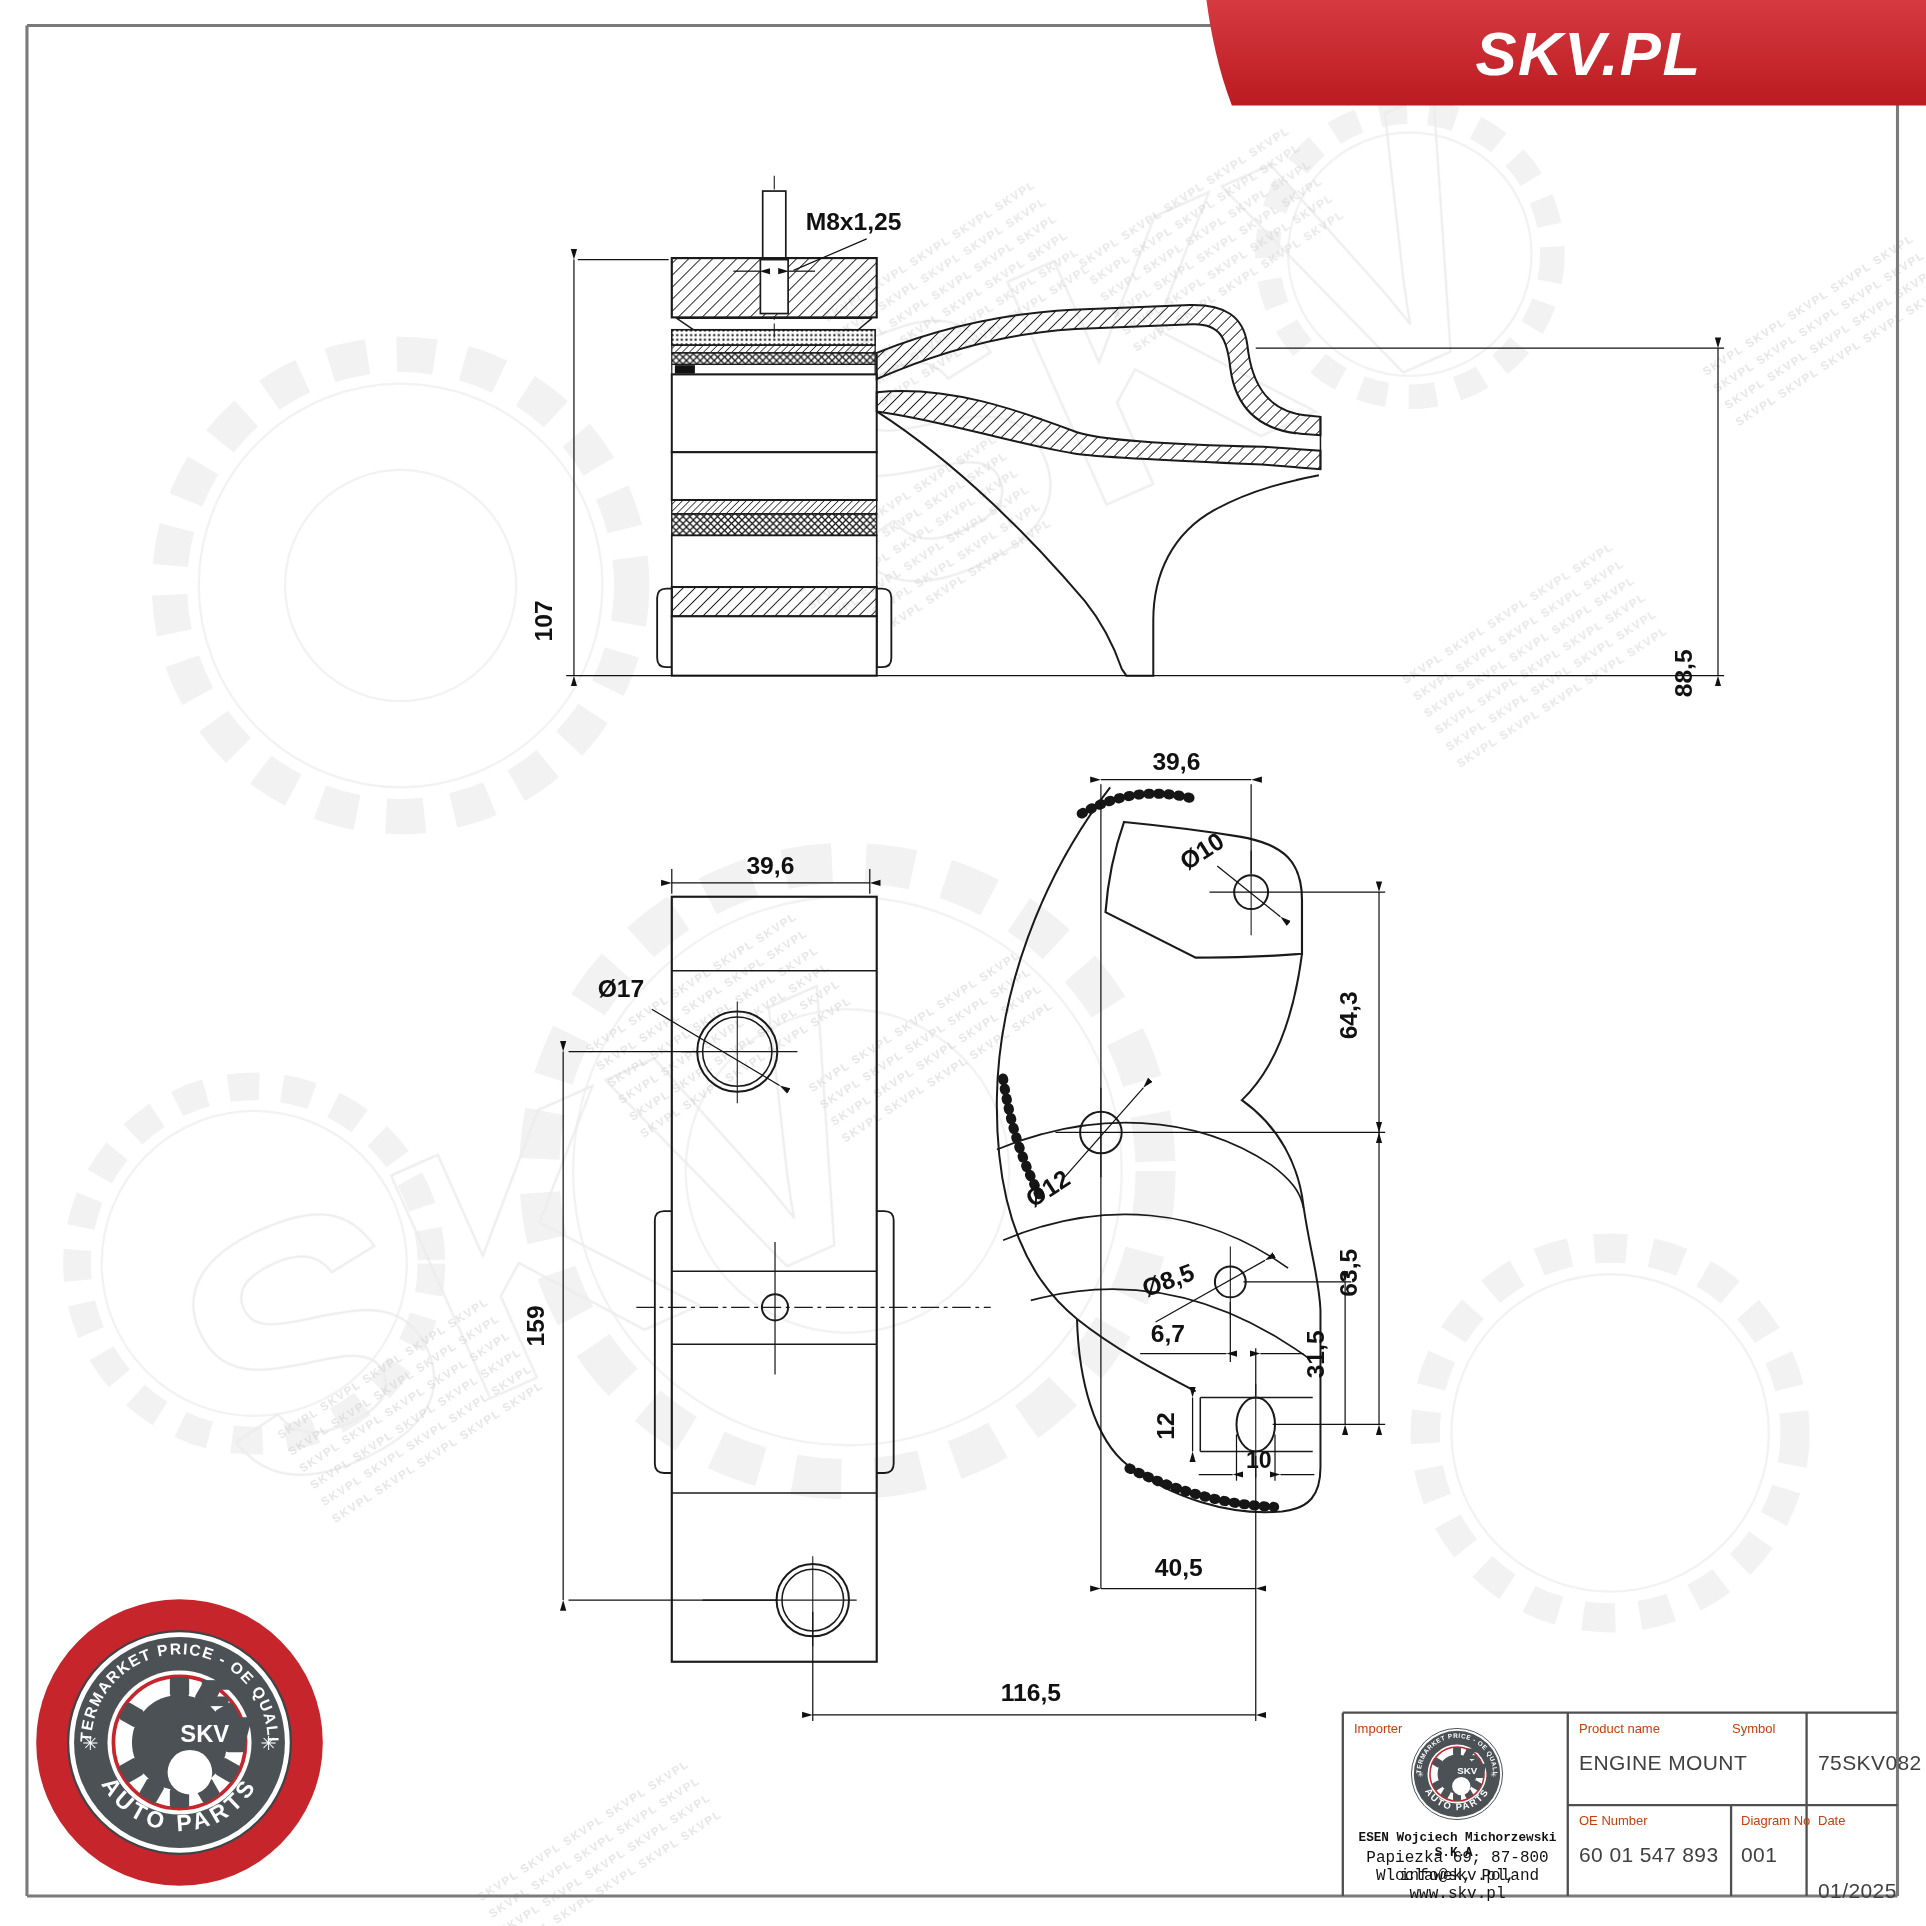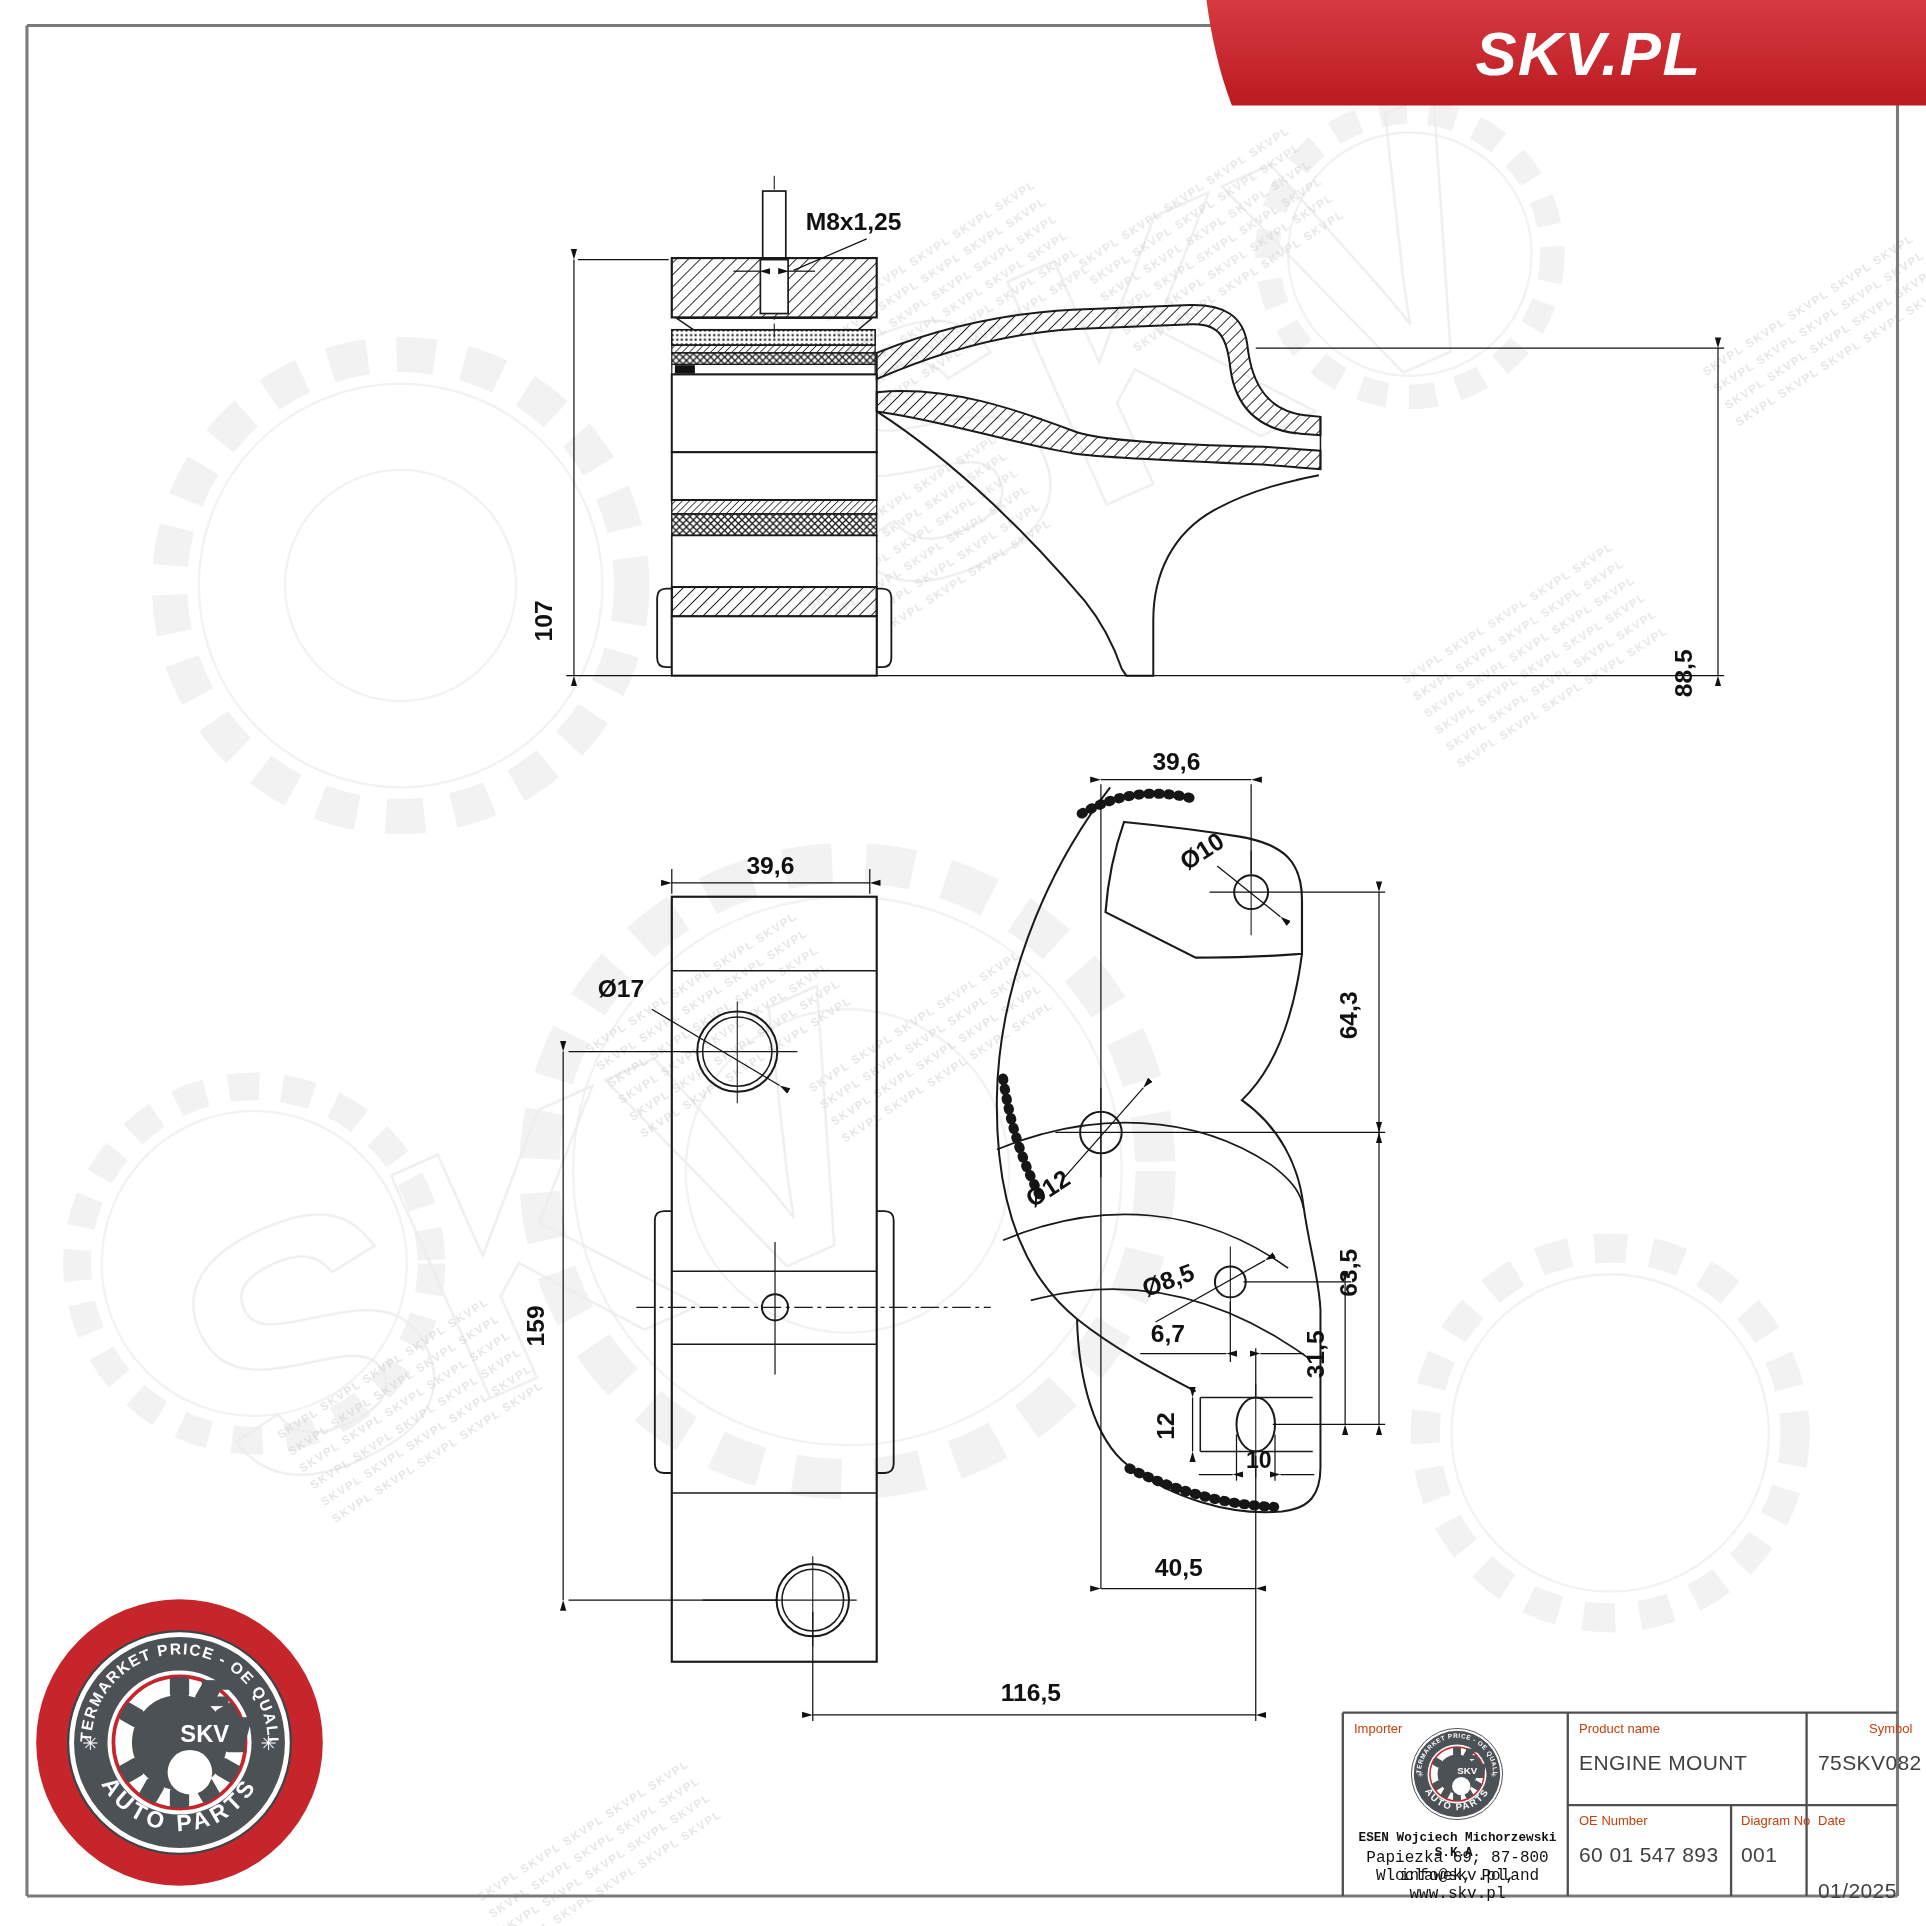--- a/index.html
+++ b/index.html
@@ -406,21 +406,21 @@
 <div class="logo-wrap" style="left:31px;top:1594px;">
   <svg width="297" height="297" viewBox="-200 -200 400 400">
     <circle r="193" fill="#c6252b"></circle>
     <use href="#logoCore"></use>
   </svg>
 </div>
 
 <div>
   <div class="tb-label" style="left:1354px;top:1721px;">Importer</div>
   <div class="tb-label" style="left:1579px;top:1721px;">Product name</div>
-  <div class="tb-label" style="left:1869px;top:1721px;">Symbol</div>
+  <div class="tb-label" style="left:1732px;top:1721px;">Symbol</div>
   <div class="tb-label" style="left:1579px;top:1813px;">OE Number</div>
   <div class="tb-label" style="left:1741px;top:1813px;">Diagram No</div>
   <div class="tb-label" style="left:1818px;top:1813px;">Date</div>
 
   <div class="tb-value tb-big" style="left:1579px;top:1751px;">ENGINE MOUNT</div>
   <div class="tb-value tb-big" style="left:1818px;top:1751px;">75SKV082</div>
   <div class="tb-value tb-big" style="left:1579px;top:1843px;">60 01 547 893</div>
   <div class="tb-value tb-big" style="left:1741px;top:1843px;">001</div>
   <div class="tb-value tb-big" style="left:1818px;top:1843px;margin-top:36px;">01/2025</div>
 

